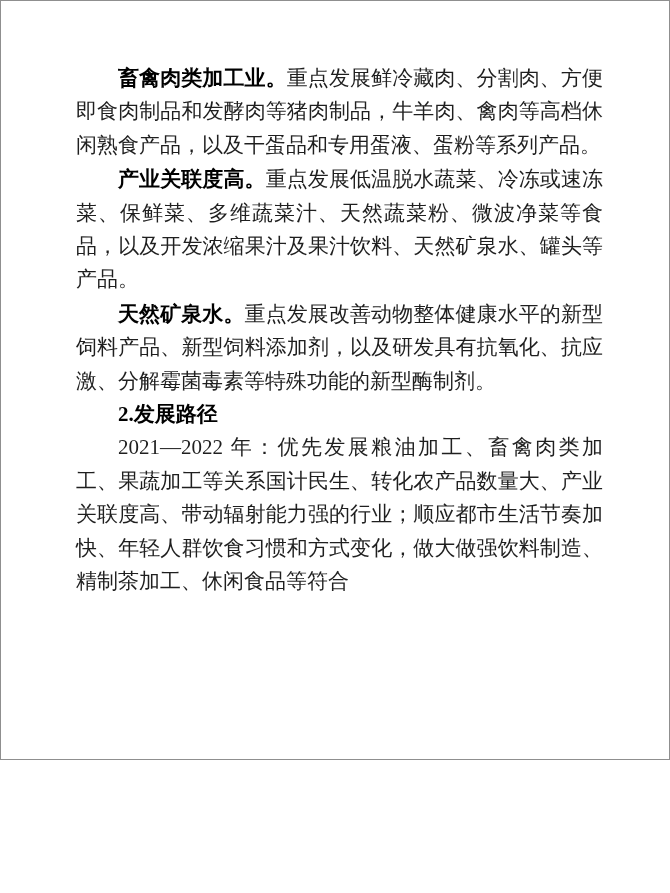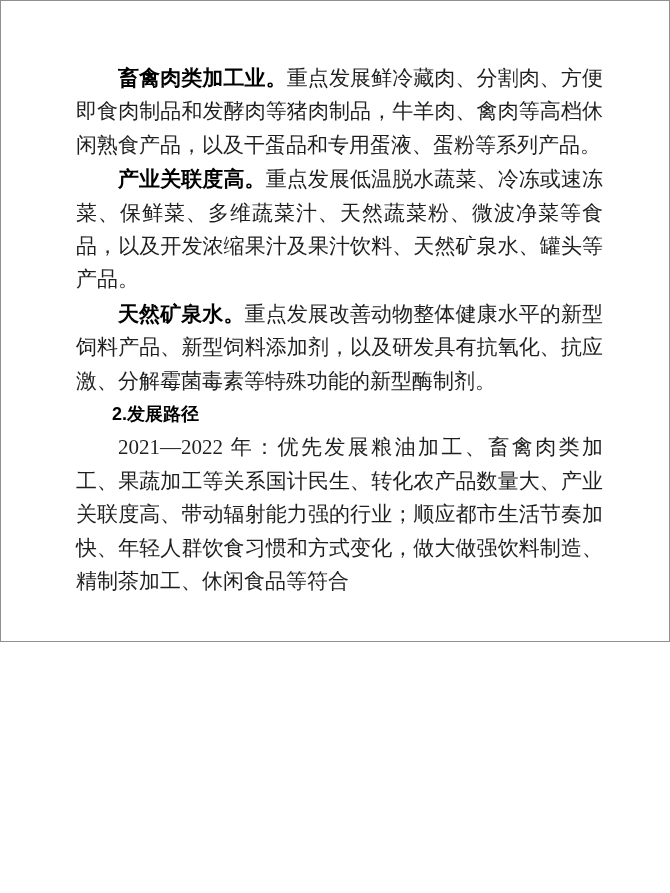--- a/index.html
+++ b/index.html
@@ -4,21 +4,21 @@
 <style>
   html, body {
     margin: 0;
     padding: 0;
     background: #ffffff;
     font-family: "Liberation Serif", "DejaVu Serif", serif;
   }
   .page {
     position: relative;
     width: 670px;
-    height: 642px;
+    height: 760px;
     background: #ffffff;
     border: 1px solid #8f8f8f;
     box-sizing: border-box;
     overflow: hidden;
   }
   .content {
     position: absolute;
     left: 75px;
     top: 60px;
     width: 527px;
@@ -32,25 +32,25 @@
     text-indent: 2em;
     letter-spacing: 0;
   }
   .para-heading {
     font-weight: bold;
     font-family: "Liberation Sans", "DejaVu Sans", sans-serif;
     color: #000000;
   }
   .subheading {
     margin: 0;
-    font-size: 18px;
+    font-size: 21px;
     line-height: 33.4px;
     text-indent: 2em;
     font-weight: bold;
-    font-family: Liberation Sans, sans-serif;
+    font-family: Liberation Serif, serif;
     color: #000000;
   }
   .page-number {
     position: absolute;
     left: 108px;
     top: 818px;
     font-size: 16px;
     color: #7f1d1d;
   }
 </style>

